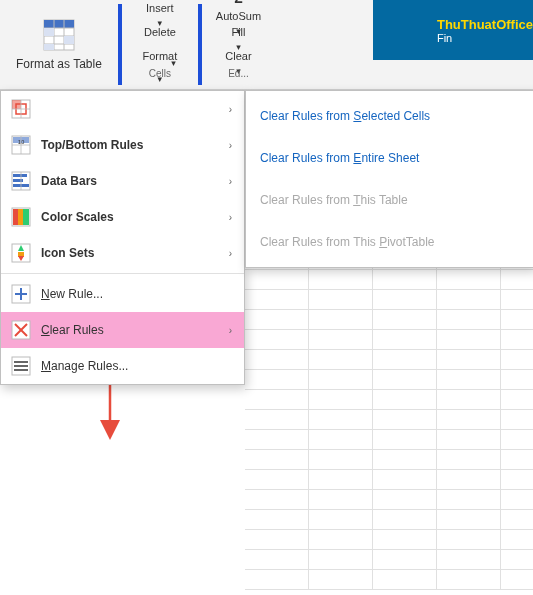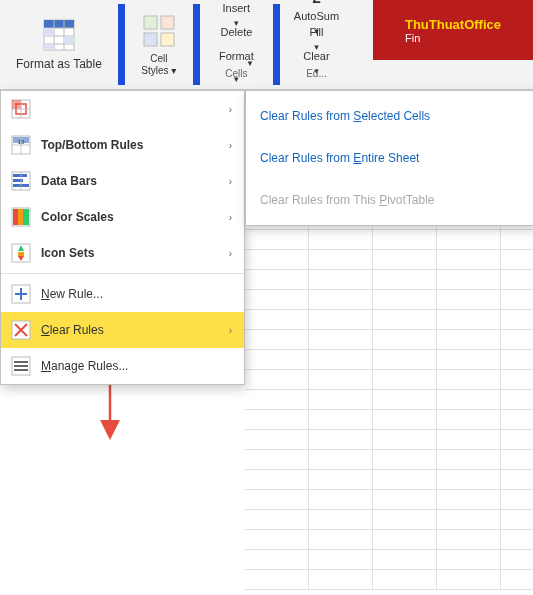--- a/index.html
+++ b/index.html
@@ -21,21 +21,21 @@
       display: flex;
       align-items: stretch;
       padding: 4px 0;
       position: relative;
     }
 
     .ribbon-group {
       display: flex;
       align-items: center;
       padding: 0 8px;
-      border-right: 7px solid #1d4ed8;
+      border-right: 4px solid #1d4ed8;
       position: relative;
     }
 
     .ribbon-button {
       display: flex;
       flex-direction: column;
       align-items: center;
       justify-content: center;
       padding: 4px 8px;
       cursor: pointer;
@@ -77,24 +77,24 @@
       position: relative;
     }
 
     
     .logo-area {
       position: absolute;
       right: 0;
       top: 0;
       width: 160px;
       height: 60px;
-      background: #b91c1c;
-      display: flex;
-      align-items: center;
-      justify-content: center;
+      background: #0369a1;
+      display: flex;
+      align-items: center;
+      justify-content: flex-end;
       overflow: hidden;
     }
 
     
     .dropdown-menu {
       position: absolute;
       top: 90px;
       left: 0;
       width: 245px;
       background: #fff;
@@ -112,21 +112,21 @@
       color: #333;
       font-size: 12px;
       position: relative;
     }
 
     .menu-item:hover, .menu-item.active {
       background: #e3f0ff;
     }
 
     .menu-item.active {
-      background: #fde047;
+      background: #f9a8d4;
     }
 
     .menu-icon {
       width: 24px;
       height: 24px;
       margin-right: 8px;
       flex-shrink: 0;
       display: flex;
       align-items: center;
       justify-content: center;
@@ -286,33 +286,20 @@
           <rect x="1" y="9" width="10" height="8" fill="#d9e1f2"></rect>
           <rect x="1" y="25" width="10" height="6" fill="#d9e1f2"></rect>
           <rect x="21" y="17" width="10" height="8" fill="#d9e1f2"></rect>
         </svg>
       </div>
       <span style="font-size:12px; line-height:1.2;">Format as
 Table</span>
     </div>
   </div>
 
-  <div class="ribbon-group" style="min-width:55px; position:relative;">
-    <div class="ribbon-button">
-      <div class="icon-area">
-        <svg width="32" height="32" viewBox="0 0 32 32">
-          <rect x="1" y="1" width="13" height="13" fill="#e2efda" stroke="#bbb" stroke-width="1"></rect>
-          <rect x="18" y="1" width="13" height="13" fill="#fce4d6" stroke="#bbb" stroke-width="1"></rect>
-          <rect x="1" y="18" width="13" height="13" fill="#dae3f3" stroke="#bbb" stroke-width="1"></rect>
-          <rect x="18" y="18" width="13" height="13" fill="#fff2cc" stroke="#bbb" stroke-width="1"></rect>
-        </svg>
-      </div>
-      <span style="font-size:10px; text-align:center; line-height:1.2;">Cell<br>Styles ▾</span>
-    </div>
-  </div>
 
   <div class="ribbon-group" style="flex-direction:column; justify-content:center; gap:2px; min-width:80px; position:relative; padding-bottom:16px;">
     <div class="ribbon-button-small" style="height:22px; display:flex; align-items:center; gap:4px;">
       <svg width="16" height="16" viewBox="0 0 16 16">
         <rect x="2" y="2" width="12" height="12" fill="none" stroke="#4472c4" stroke-width="1.5"></rect>
         <line x1="8" y1="4" x2="8" y2="12" stroke="#4472c4" stroke-width="1.5"></line>
         <line x1="4" y1="8" x2="12" y2="8" stroke="#4472c4" stroke-width="1.5"></line>
       </svg>
       <span>Insert</span> 
         <span style="font-size:9px;">▾</span>
@@ -482,20 +469,23 @@
 <div class="submenu" style="top: 90px; left: 245px;">
 
   <div class="submenu-item enabled">
     <span>Clear Rules from <u>S</u>elected Cells</span>
   </div>
 
   <div class="submenu-item enabled">
     <span>Clear Rules from <u>E</u>ntire Sheet</span>
   </div>
 
+  <div class="submenu-item disabled">
+    <span>Clear Rules from <u>T</u>his Table</span>
+  </div>
 
   <div class="submenu-item disabled">
     <span>Clear Rules from This <u>P</u>ivotTable</span>
   </div>
 
 </div>
 
 <svg class="arrow-overlay" width="200" height="380" viewBox="0 0 200 380">
   <defs>
     <marker id="arrowhead" markerWidth="8" markerHeight="8" refX="4" refY="4" orient="auto">

